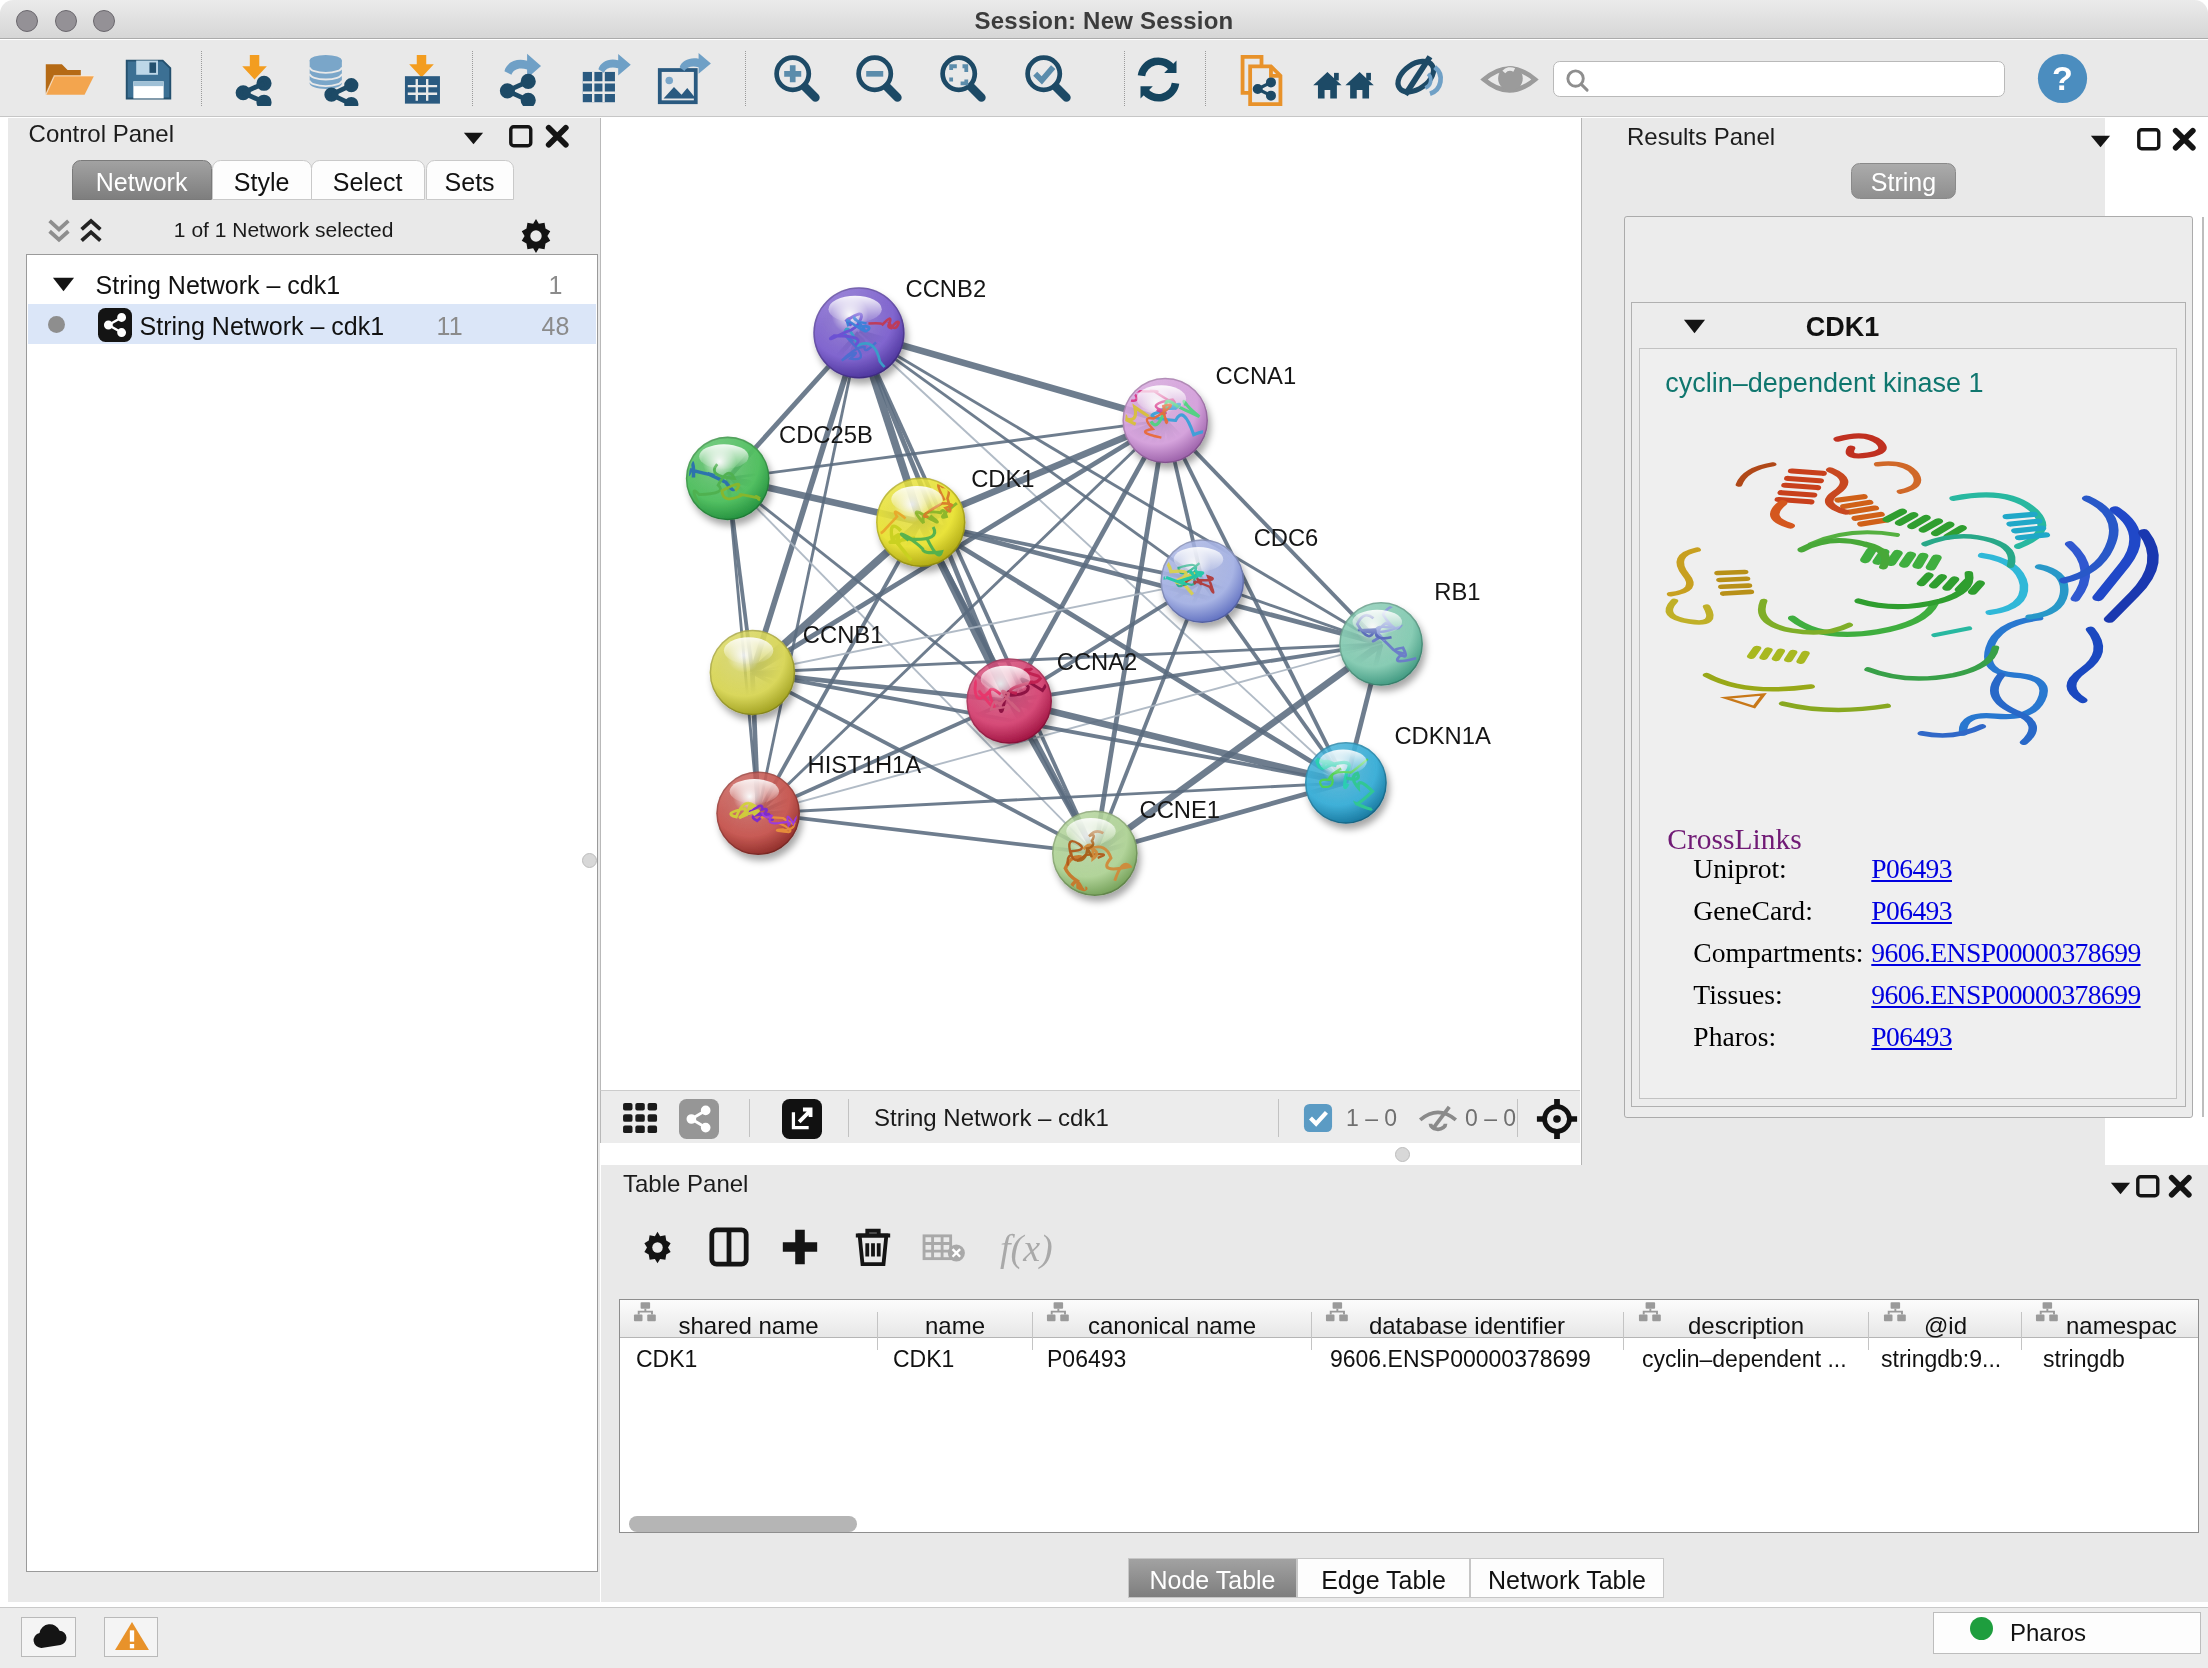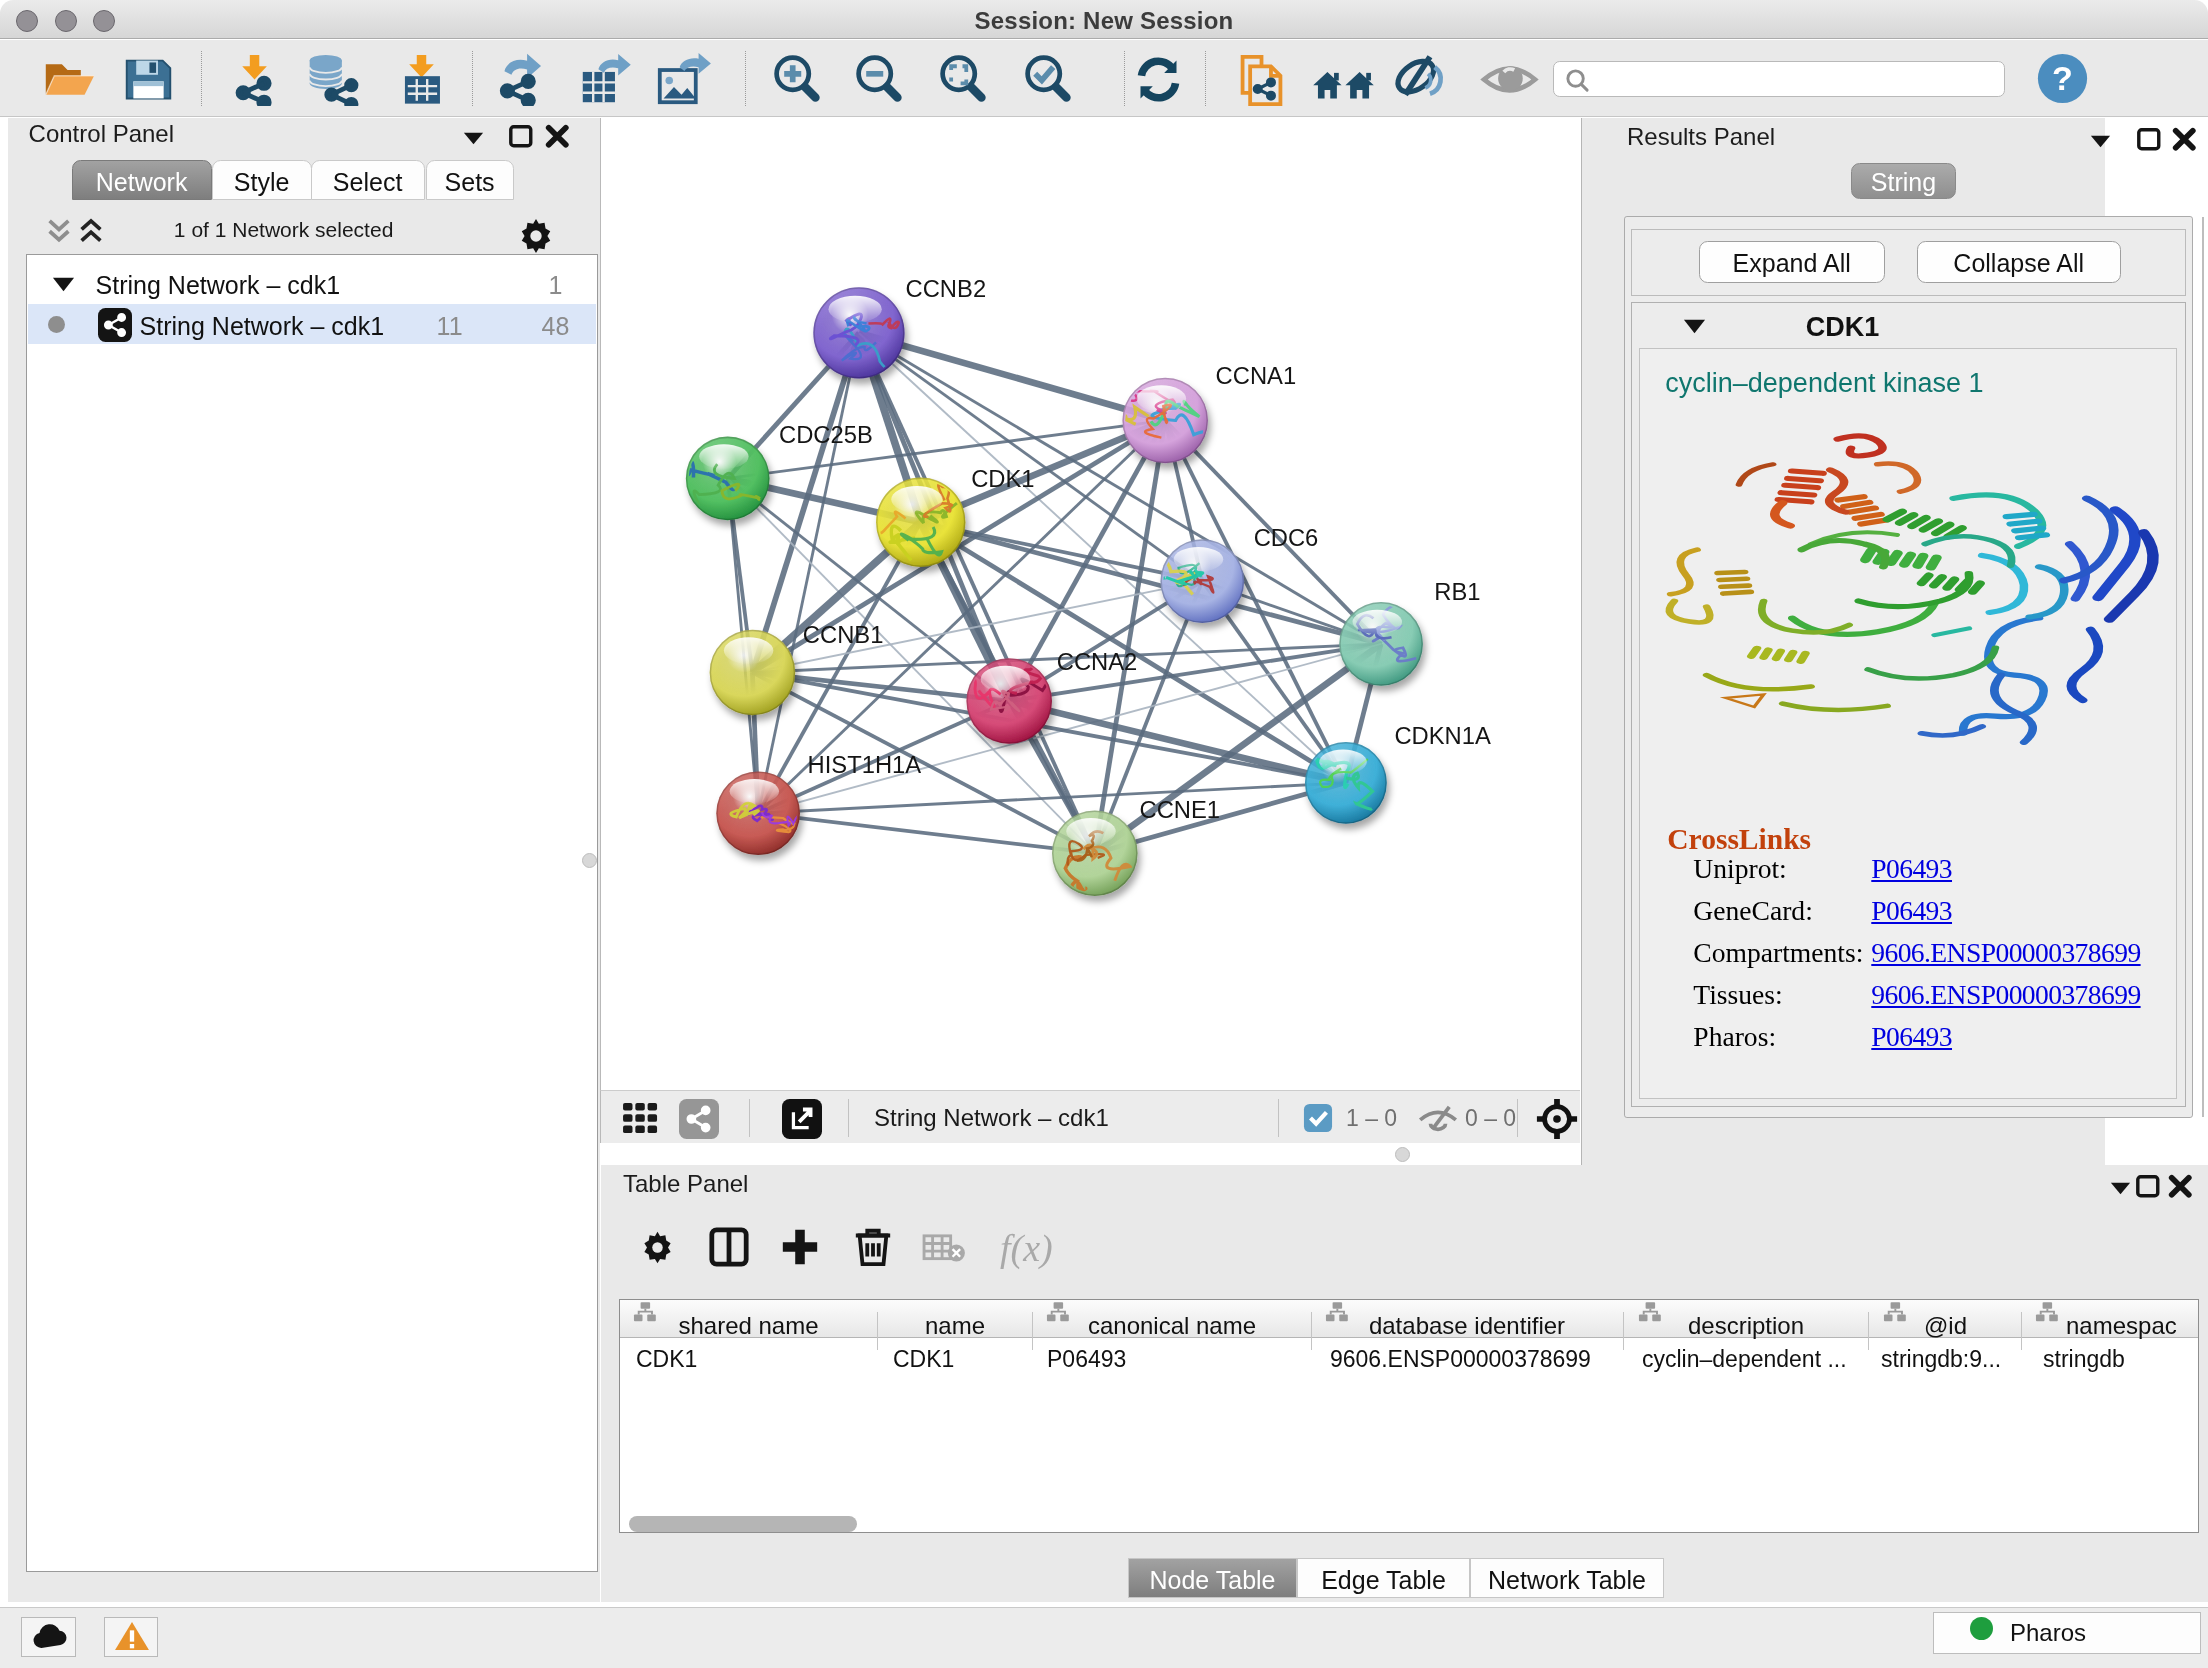--- a/index.html
+++ b/index.html
@@ -643,24 +643,20 @@
       <path d="M4 7 h20 l-10 12 z" fill="#141414"></path>
     </svg>
   <svg class="abs" style="left:553px; top:6.7px;" width="28.5" height="28.5" viewBox="0 0 30 30">
       <rect x="4" y="5" width="21" height="20" rx="3" fill="none" stroke="#141414" stroke-width="3.6"></rect>
     </svg>
   <svg class="abs" style="left:588px; top:6.7px;" width="28.5" height="28.5" viewBox="0 0 30 30">
       <path d="M6 6 L24 24 M24 6 L6 24" stroke="#141414" stroke-width="6" stroke-linecap="round"></path>
     </svg>
   <div class="abs" id="stringtab">String</div>
   <div class="abs" id="rbox">
-    <div class="abs" id="rbtnbox">
-      <div class="rbtn" style="left:67px; width:186px;">Expand All</div>
-      <div class="rbtn" style="left:285px; width:204px;">Collapse All</div>
-    </div>
     <div class="abs" id="cdk1box">
       <div class="abs" id="cdk1hdr">
         <svg class="abs" style="left:49px; top:12.4px;" width="27" height="23" viewBox="0 0 28 24">
             <path d="M3 5 h22 l-11 14 z" fill="#141414"></path>
           </svg>
         <span style="position:absolute; left:174px; top:8.6px;">CDK1</span>
       </div>
       <div class="abs" id="cdk1content">
         <div class="abs" style="left:25px; top:19px; font-size:27px; color:#0f766e;">cyclin–dependent kinase 1</div>
 <svg class="abs" style="left:0px; top:81px;" width="538" height="342" viewBox="0 0 566 360">
@@ -697,21 +693,21 @@
 <path d="M230 300 q40 20 86 0 q34 -16 30 -48" stroke="#2f9e2f" stroke-width="9" fill="none" stroke-linecap="round"></path>
 <path d="M130 300 q-10 40 30 52 q36 10 60 -10" stroke="#7fae28" stroke-width="8" fill="none" stroke-linecap="round"></path>
 <path d="M300 200 q36 -24 70 -6 q26 14 20 44" stroke="#28a888" stroke-width="8" fill="none" stroke-linecap="round"></path>
 <path d="M420 240 q30 10 26 48 q-4 34 -36 40" stroke="#2898c8" stroke-width="9" fill="none" stroke-linecap="round"></path>
 <path d="M470 120 q40 30 24 86 q-12 44 -48 58" stroke="#2858c8" stroke-width="10" fill="none" stroke-linecap="round"></path>
 <path d="M240 420 q40 26 90 10 q40 -14 44 -48" stroke="#38a048" stroke-width="8" fill="none" stroke-linecap="round"></path>
 <path d="M150 480 q50 20 110 4" stroke="#88a820" stroke-width="8" fill="none" stroke-linecap="round"></path>
 <path d="M380 430 q-20 40 16 66 q30 20 8 52" stroke="#2868c8" stroke-width="9" fill="none" stroke-linecap="round"></path>
 </g>
           </svg>
-        <div class="abs serif" style="left:27px; top:474px; font-size:29.5px; font-weight:bold; color:#c2410c;">CrossLinks</div>
+        <div class="abs serif" style="left:27px; top:474px; font-size:29.5px; font-weight:normal; color:#701a75;">CrossLinks</div>
         <div class="abs serif" style="left:53px; top:499px; font-size:27.6px; color:#000; line-height:42px;">
           <div>Uniprot:</div>
             <div>GeneCard:</div>
             <div>Compartments:</div>
             <div>Tissues:</div>
             <div>Pharos:</div>
         </div>
         <div class="abs serif" style="left:231px; top:499px; font-size:27.6px; letter-spacing:-0.6px; line-height:42px;">
           <div class="xlink">P06493</div>
             <div class="xlink">P06493</div>

